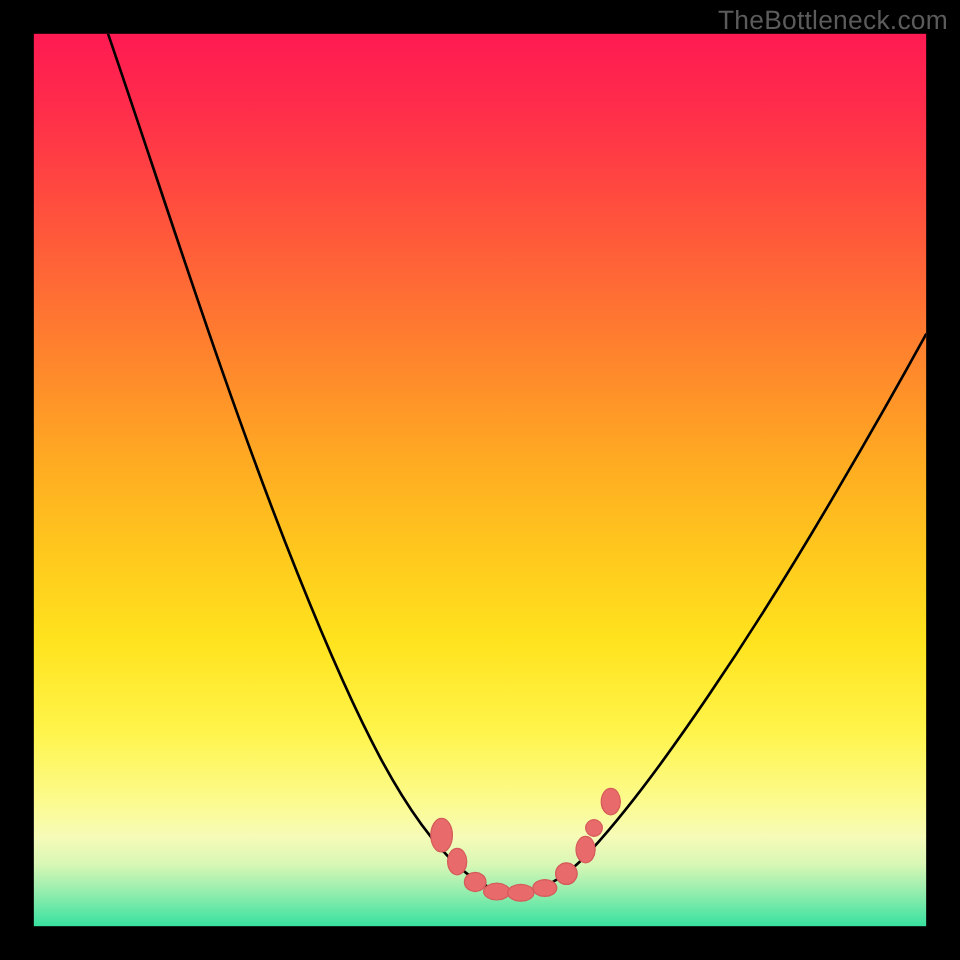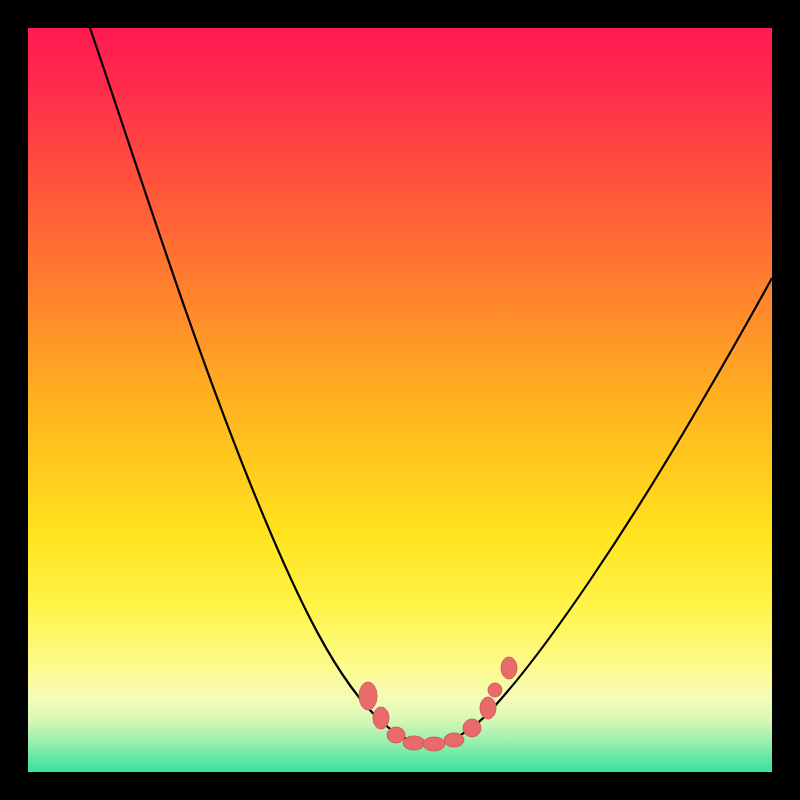--- a/index.html
+++ b/index.html
@@ -73,20 +73,21 @@
   .markers ellipse {
     fill: #e86a6a;
     stroke: #d55b5b;
     stroke-width: 1;
   }
 </style>
 </head>
 <body>
 
 <div class="frame">
+  <div class="watermark">TheBottleneck.com</div>
 
   <div class="plot-area">
     <div class="gradient"></div>
 
     <svg class="curve" viewBox="0 0 744 744" preserveAspectRatio="none">
 
       <path d="M 62,0
                C 110,140 160,300 220,450
                C 270,575 310,655 355,695
                C 372,710 388,716 400,716"></path>

